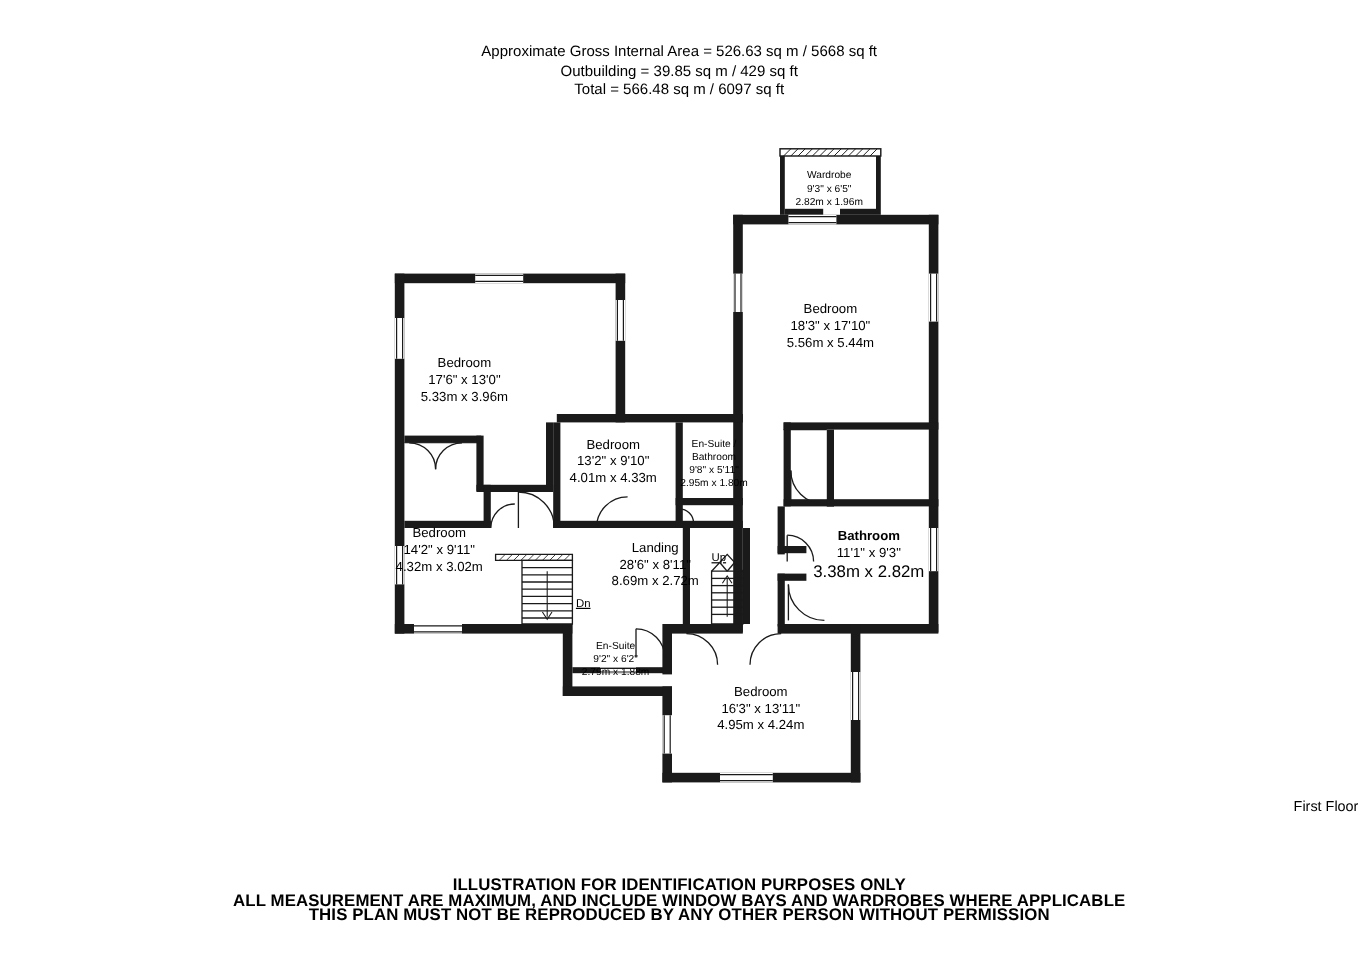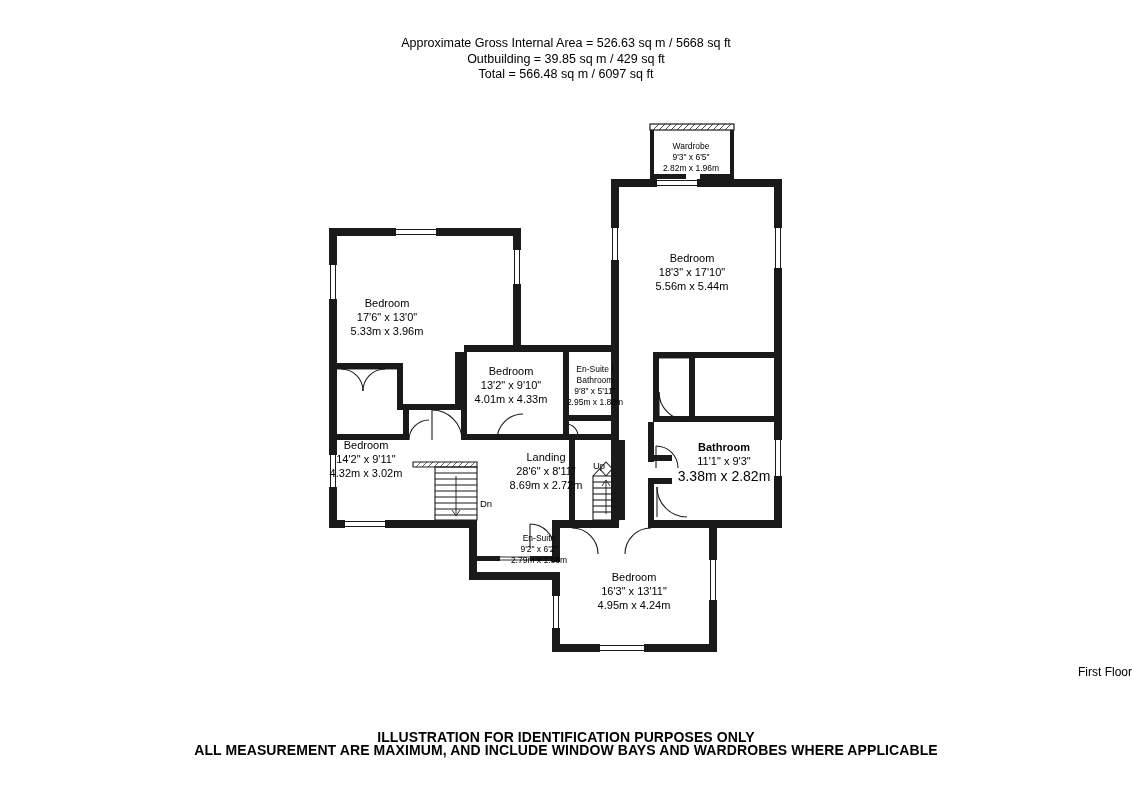--- a/index.html
+++ b/index.html
@@ -94,20 +94,21 @@
 
   .sz-bold .nm { font-size: 11px; font-weight: bold; }
   .sz-bold .d1 { font-size: 11px; }
   .sz-bold .d2 { font-size: 14px; }
 
   .stair-text {
     position: absolute;
     font-size: 9.5px;
     transform: translate(-50%, -50%);
     white-space: nowrap;
+    text-decoration: underline;
   }
 </style>
 </head>
 <body>
 
 <div class="page">
 
   <div class="header">
     <div class="subline">
       <div>Approximate Gross Internal Area = 526.63 sq m / 5668 sq ft</div>
@@ -385,35 +386,36 @@
     <span class="d1">28'6" x 8'11"</span>
     <span class="d2">8.69m x 2.72m</span>
   </div>
 
   <div class="room-label sz-bold" style="left:724px; top:463px;">
     <span class="nm">Bathroom</span>
     <span class="d1">11'1" x 9'3"</span>
     <span class="d2">3.38m x 2.82m</span>
   </div>
 
-  <div class="room-label sz-small" style="left:513px; top:549px;margin-left:26px;">
+  <div class="room-label sz-small" style="left:513px; top:549px;">
     <span class="nm">En-Suite</span>
     <span class="d1">9'2" x 6'2"</span>
     <span class="d2">2.79m x 1.88m</span>
   </div>
 
   <div class="room-label sz-normal" style="left:634px; top:591px;">
     <span class="nm">Bedroom</span>
     <span class="d1">16'3" x 13'11"</span>
     <span class="d2">4.95m x 4.24m</span>
   </div>
 
   <div class="stair-text" style="left:599px; top:465px;">Up</div>
   <div class="stair-text" style="left:486px; top:503px;">Dn</div>
 
   <div class="floor-label">First Floor</div>
 
   <div class="disclaimer">
     <div>ILLUSTRATION FOR IDENTIFICATION PURPOSES ONLY</div>
     <div>ALL MEASUREMENT  ARE MAXIMUM, AND INCLUDE WINDOW BAYS AND WARDROBES WHERE APPLICABLE</div>
+    <div>THIS PLAN MUST NOT BE REPRODUCED BY ANY OTHER PERSON WITHOUT PERMISSION</div>
   </div>
 
 </div>
 
 </body></html>

